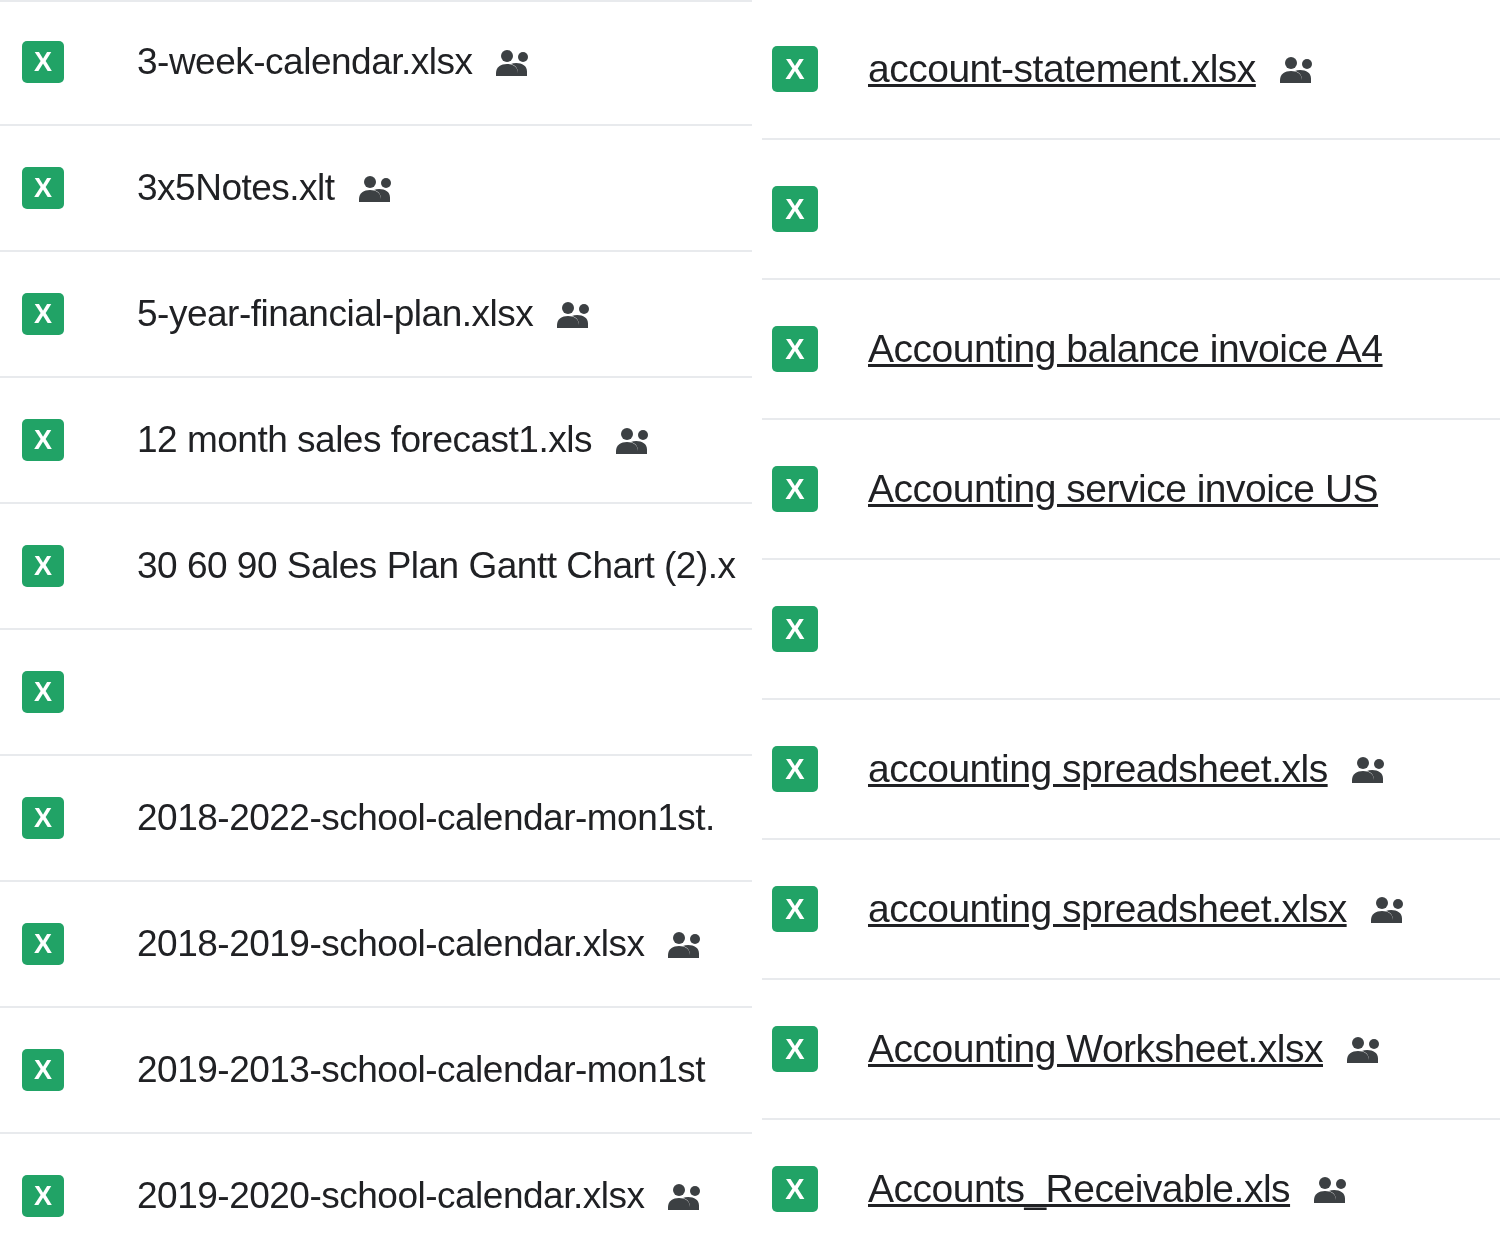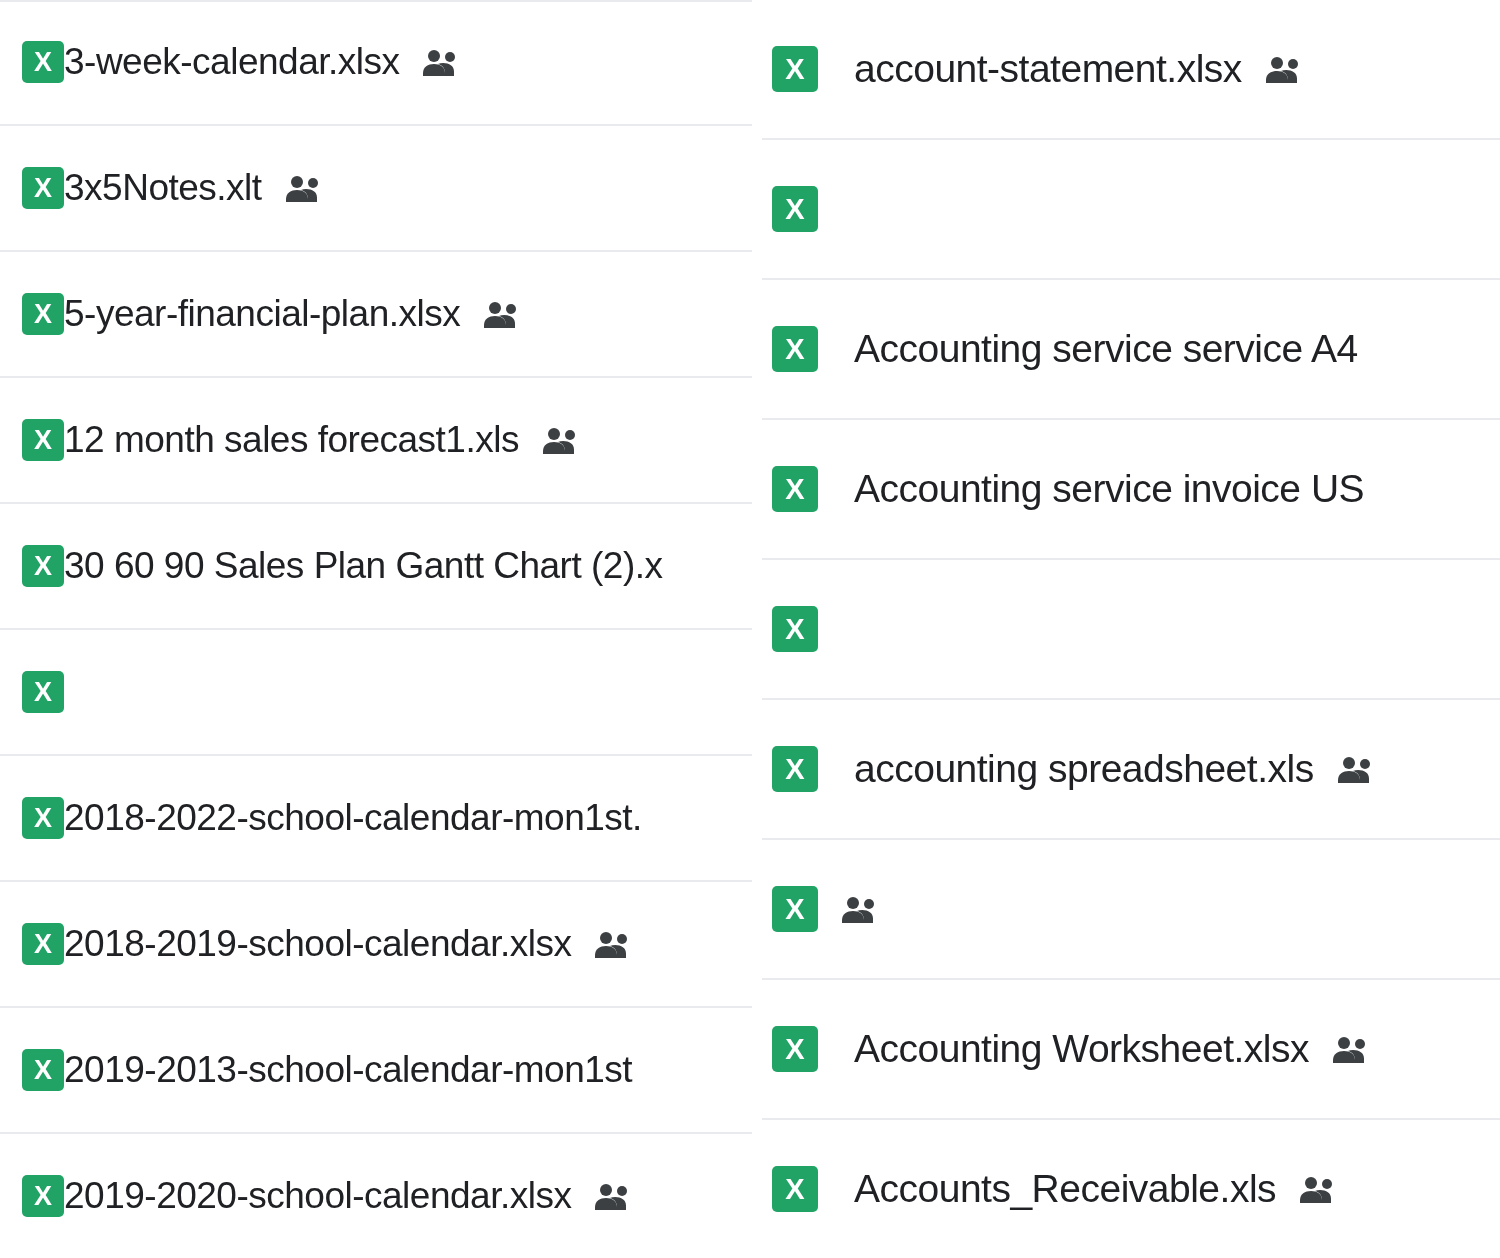--- a/index.html
+++ b/index.html
@@ -91,25 +91,27 @@
 
   .file-name {
     font-size: 37px;
     color: #202124;
     font-family: "Liberation Sans", sans-serif;
     letter-spacing: -0.5px;
     white-space: nowrap;
   }
 
   .column-left .file-name {
+    margin-left: 73px;
   }
 
   .column-right .file-name {
-    margin-left: 36px;
+    margin-left: 50px;
     font-size: 39px;
+    text-decoration: underline;
   }
 
   .shared-icon {
     flex: 0 0 auto;
     display: inline-block;
     margin-left: 22px;
     width: 40px;
     height: 30px;
     position: relative;
   }
@@ -302,21 +304,21 @@
 
     <div class="file-row">
       <div class="row-inner">
         <span class="file-icon">X</span>
       </div>
     </div>
 
     <div class="file-row">
       <div class="row-inner">
         <span class="file-icon">X</span>
-        <span class="file-name">Accounting service  service A4</span>
+        <span class="file-name">Accounting balance  invoice A4</span>
       </div>
     </div>
 
     <div class="file-row">
       <div class="row-inner">
         <span class="file-icon">X</span>
         <span class="file-name">Accounting service  invoice US</span>
       </div>
     </div>
 
@@ -339,20 +341,21 @@
                 <path d="M24 26c0-5-3-8-7-9 1.5-.6 3.3-.9 5.2-.9 6 0 10.8 2.9 10.8 8.4V29H24z"></path>
               </g>
             </svg>
         </span>
       </div>
     </div>
 
     <div class="file-row">
       <div class="row-inner">
         <span class="file-icon">X</span>
+        <span class="file-name">accounting spreadsheet.xlsx</span>
         <span class="shared-icon">
           <svg viewBox="0 0 40 30">
               <g fill="#3c4043">
                 <circle cx="13" cy="9" r="6"></circle>
                 <circle cx="29" cy="10" r="5"></circle>
                 <path d="M2 26c0-6 5-9 11-9s11 3 11 9v3H2z"></path>
                 <path d="M24 26c0-5-3-8-7-9 1.5-.6 3.3-.9 5.2-.9 6 0 10.8 2.9 10.8 8.4V29H24z"></path>
               </g>
             </svg>
         </span>

